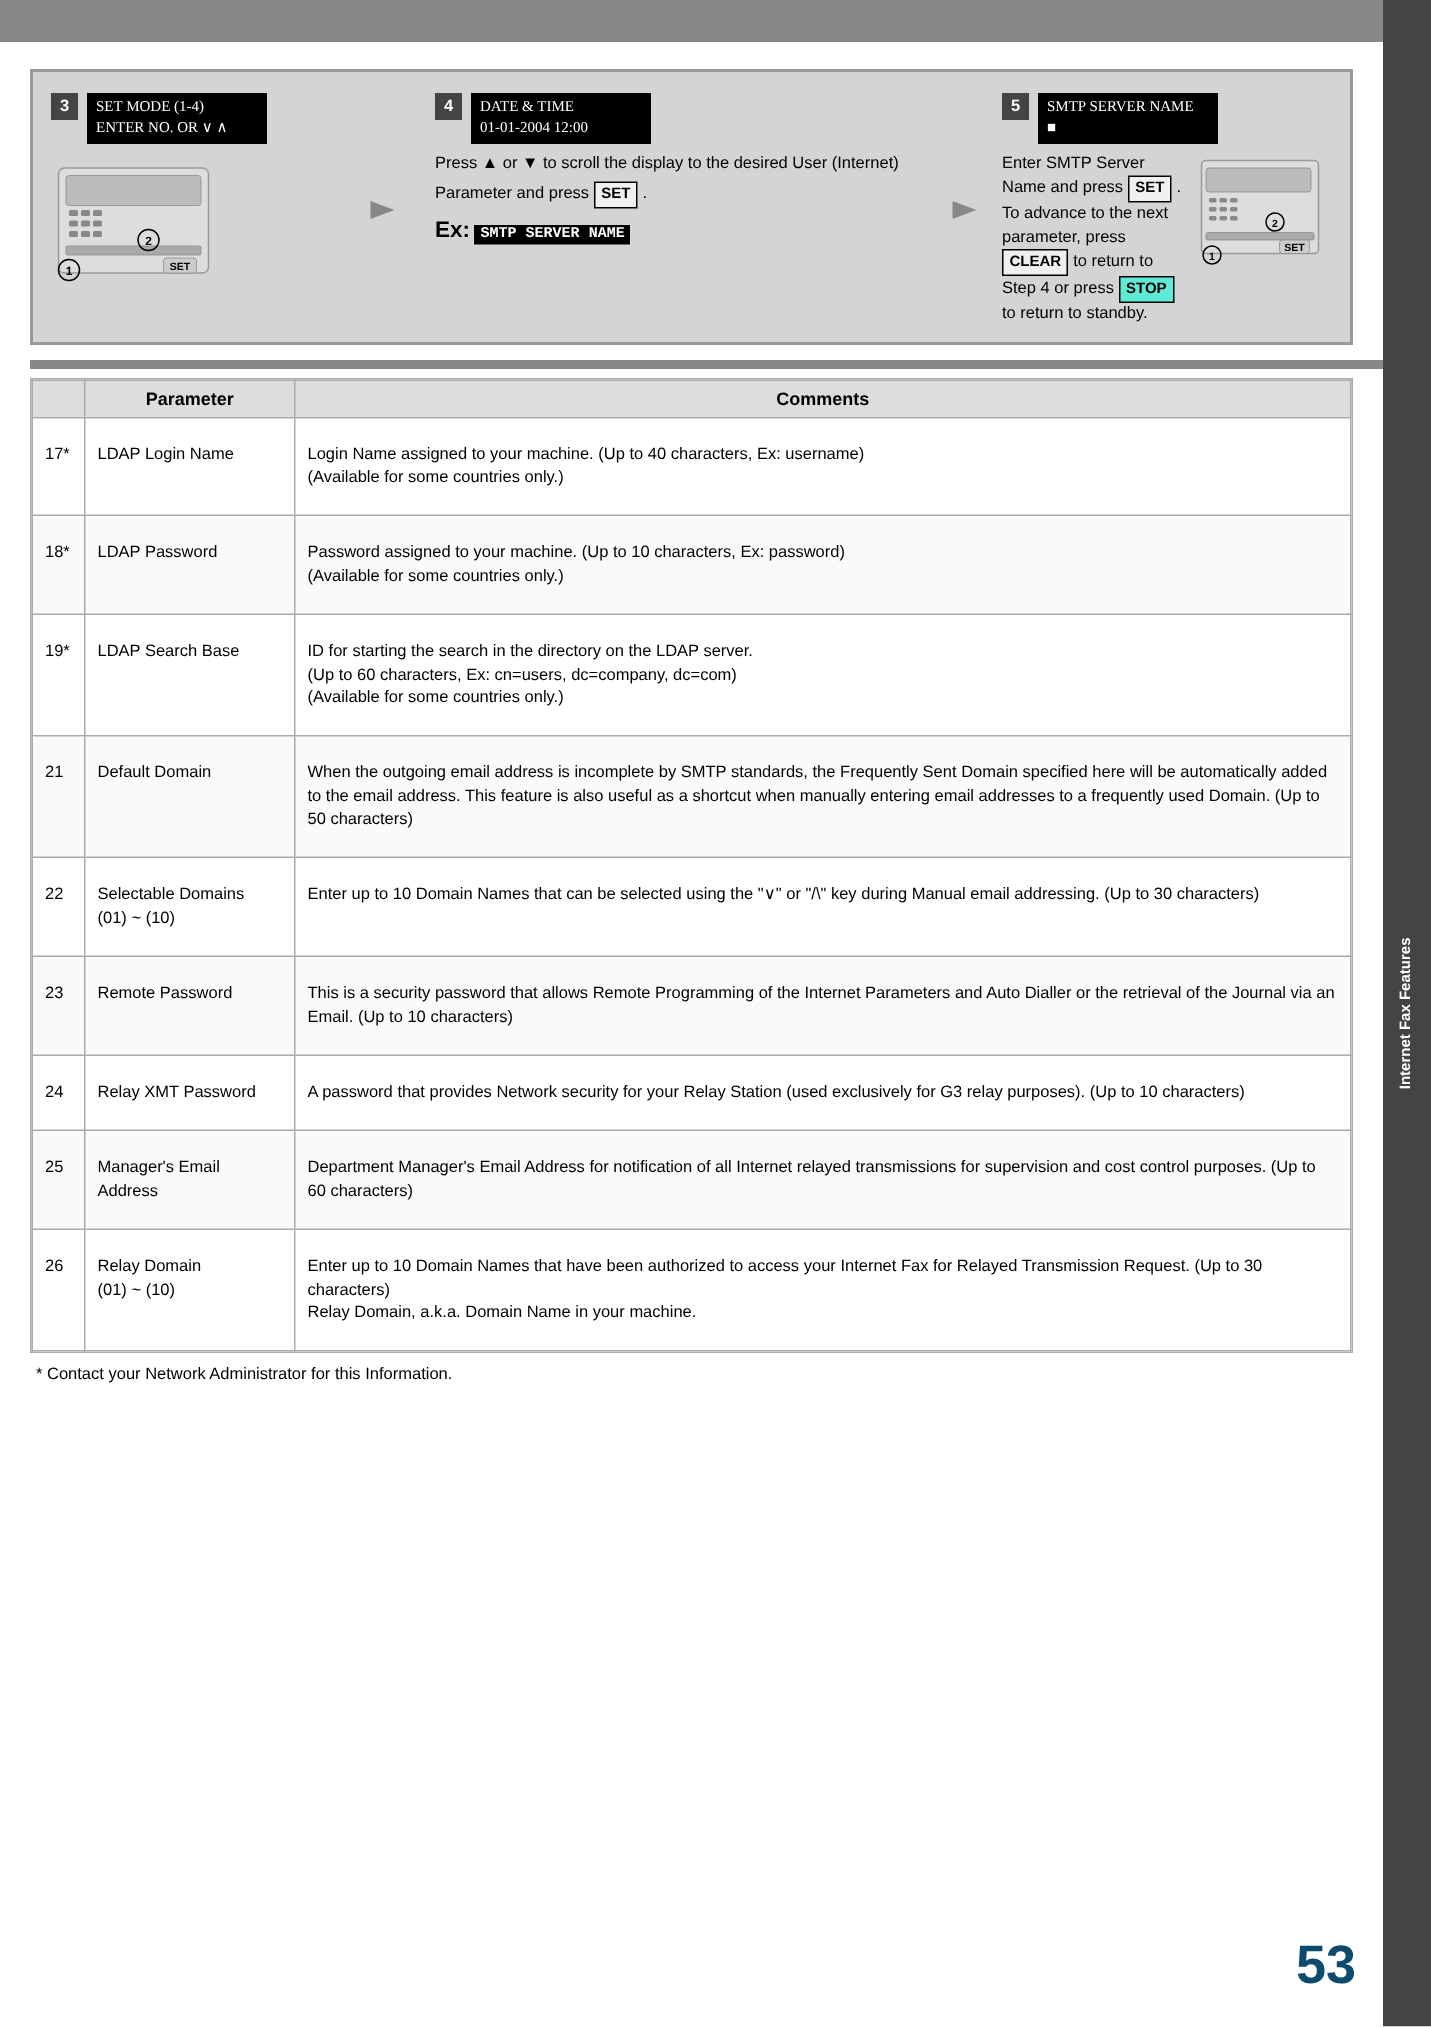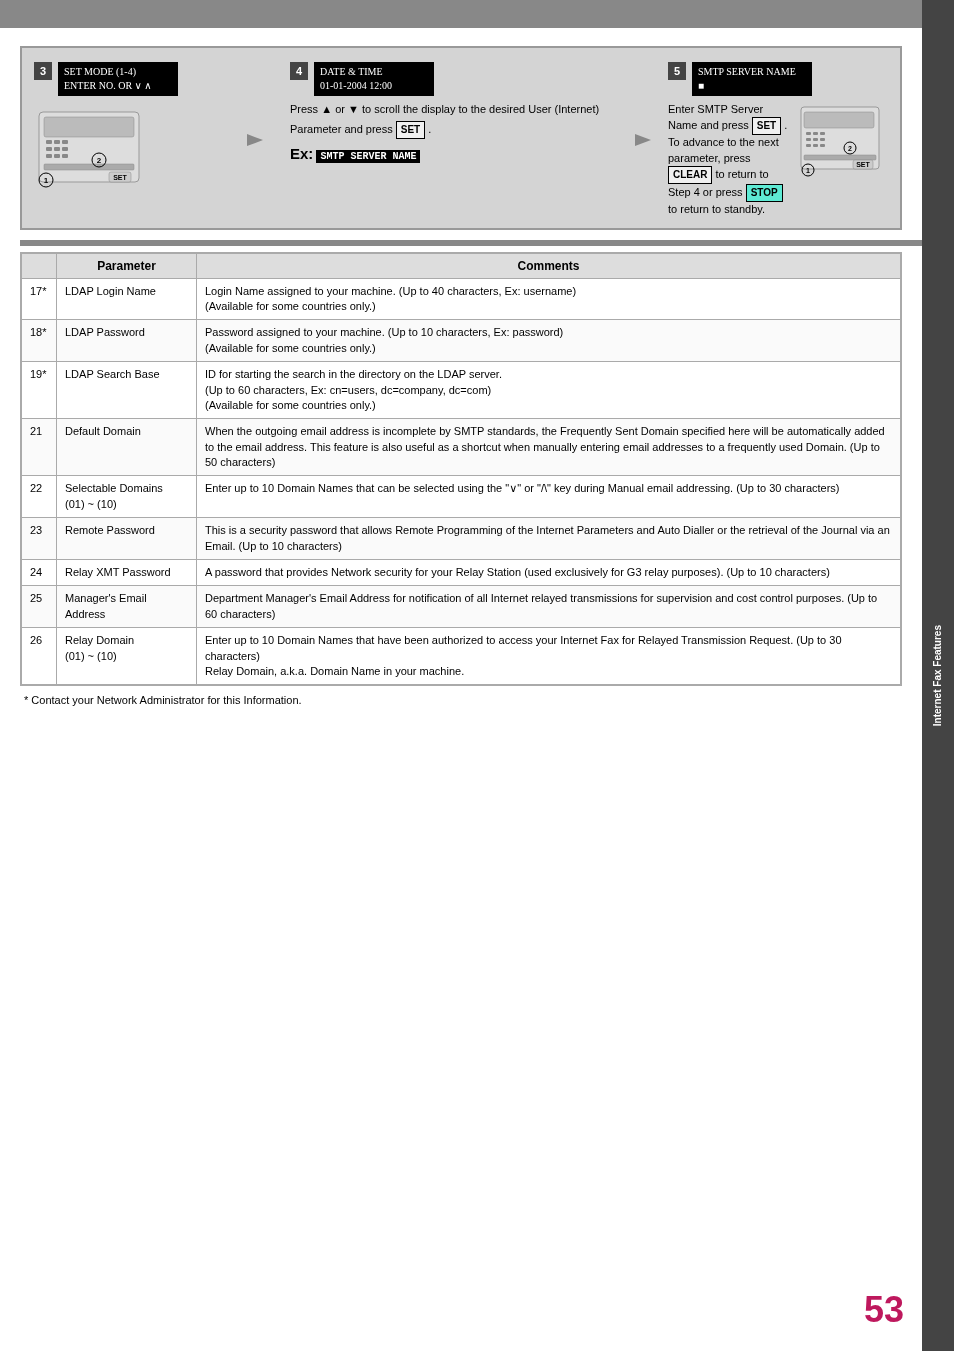--- a/index.html
+++ b/index.html
@@ -155,21 +155,21 @@
     .table-section th {
       background: #ddd;
       padding: 5px 8px;
       font-size: 12px;
       font-weight: bold;
       border: 1px solid #aaa;
       text-align: center;
     }
 
     .table-section td {
-      padding: 5px 8px;
+      padding: 17px 8px;
       font-size: 11px;
       border: 1px solid #aaa;
       vertical-align: top;
       line-height: 1.4;
     }
 
     .row-num {
       width: 35px;
       text-align: left;
       vertical-align: top;
@@ -186,21 +186,21 @@
       padding-left: 4px;
     }
 
     
     .page-number {
       position: absolute;
       bottom: 20px;
       right: 50px;
       font-size: 36px;
       font-weight: bold;
-      color: #be185d;
+      color: #0c4a6e;
     }
 
     
     .step1-block {
       width: 200px;
       flex-shrink: 0;
     }
 
     .step2-block {
       flex: 1;

